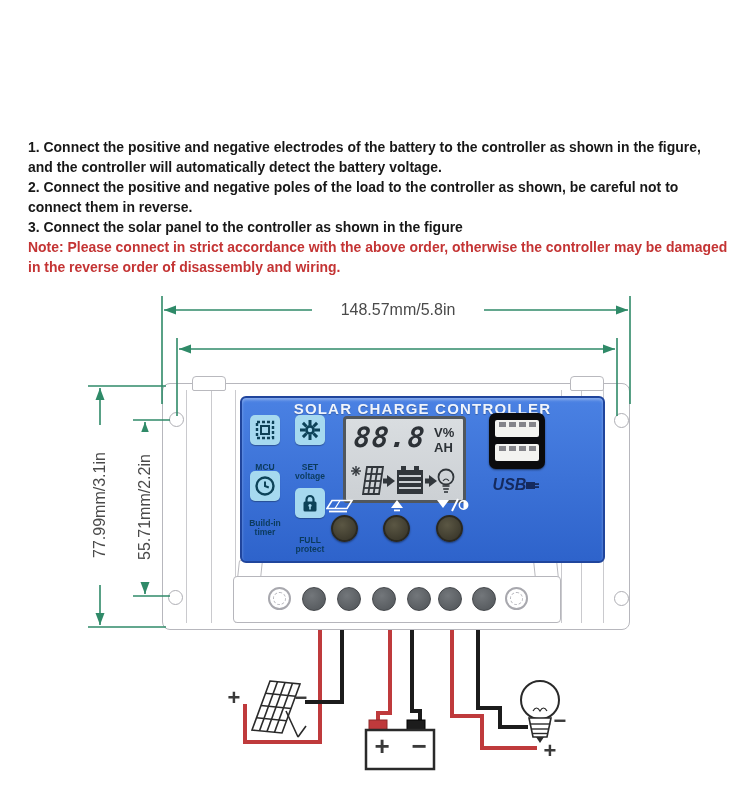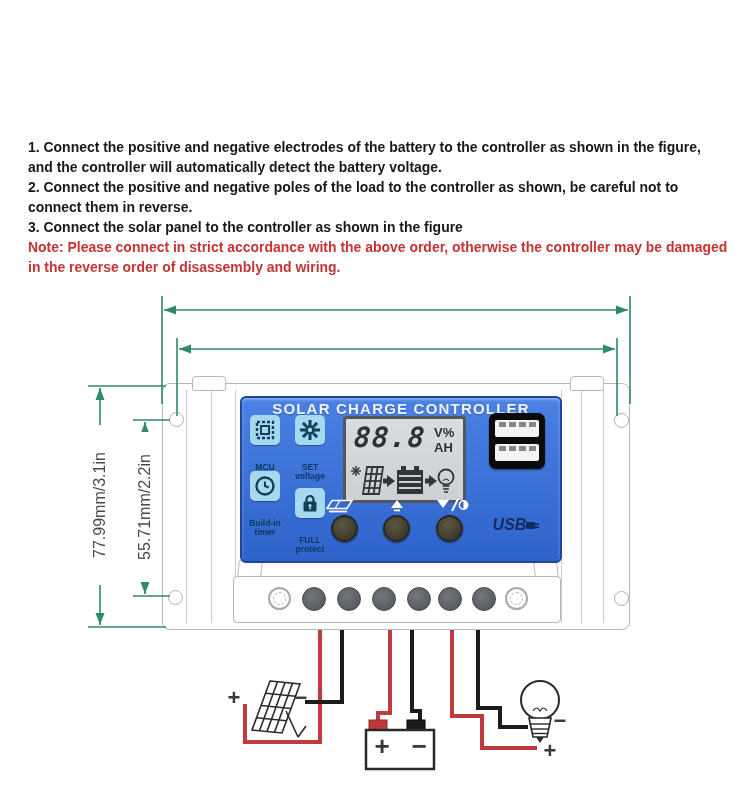--- a/index.html
+++ b/index.html
@@ -28,21 +28,21 @@
   .ridge{position:absolute;top:6px;height:233px;width:0;border-left:1.5px solid #cacace;}
   .hole{position:absolute;width:13px;height:13px;border:1.5px solid #aeaeb4;border-radius:50%;background:#fff;}
   .toptab{position:absolute;top:-8px;width:32px;height:13px;background:#fff;border:1.5px solid #b9b9be;
           border-radius:4px 4px 2px 2px;}
   .bottab{position:absolute;top:176px;width:22px;height:17px;background:#fff;border:1.5px solid #b9b9be;
           border-radius:2px;}
 
   
   #panel{position:absolute;left:77px;top:12px;width:318px;height:163px;border-radius:6px;
          background:linear-gradient(180deg,#4a81e3 0%,#2e63cb 100%);border:2px solid #20459c;
-         box-shadow:inset 0 2px 3px rgba(255,255,255,.35);}
+         box-shadow:inset 0 2px 3px rgba(255,255,255,.35);padding-left:43px;}
   #panel-title{position:absolute;left:0;top:2px;width:100%;text-align:center;color:#eff4fc;
                font-size:15px;font-weight:bold;letter-spacing:1.2px;text-shadow:0 1px 1px rgba(0,0,0,.25);
                white-space:nowrap;}
   .badge{position:absolute;width:46px;display:flex;flex-direction:column;align-items:center;}
   .badge-icon{width:30px;height:30px;background:#a6d9ef;border-radius:5px;display:flex;
               align-items:center;justify-content:center;box-shadow:0 1px 1px rgba(0,0,0,.3);}
   .badge-label{margin-top:18px;font-size:8.5px;font-weight:bold;line-height:1.1;color:#0b3a5c;text-align:center;}
 
   #lcd{position:absolute;left:101px;top:18px;width:123px;height:87px;border:3px solid #51575d;border-radius:4px;
        background:linear-gradient(180deg,#d9dde0,#ccd0d4);box-sizing:border-box;}
@@ -53,21 +53,21 @@
   .panel-btn{position:absolute;top:117px;width:27px;height:27px;border-radius:50%;
              background:radial-gradient(circle at 40% 35%,#5b5744,#3d3a2d 75%);
              border:2px solid #2a2820;box-shadow:0 1px 2px rgba(0,0,0,.45);box-sizing:border-box;}
 
   #usb-block{position:absolute;left:247px;top:15px;width:56px;height:56px;background:#0b0b0d;
              border-radius:7px;box-shadow:0 1px 2px rgba(0,0,0,.5);}
   .usb-port{position:absolute;left:6px;width:44px;height:17px;background:#f3f3f0;border-radius:2px;}
   .usb-pads{display:flex;gap:3px;justify-content:center;margin-top:2px;}
   .usb-pads span{display:block;width:7px;height:5px;background:#85858a;}
   #usb-logo{position:absolute;left:244px;top:78px;width:62px;text-align:center;color:#152a5e;
-            font-size:16px;font-weight:bold;font-style:italic;white-space:nowrap;margin-top:40px;}
+            font-size:16px;font-weight:bold;font-style:italic;white-space:nowrap;}
 
   
   #strip{position:absolute;left:70px;top:192px;width:328px;height:47px;background:#fff;
          border:1.5px solid #b6b6bc;border-radius:4px;box-sizing:border-box;}
   .screw{position:absolute;top:10px;width:23px;height:23px;border:2px solid #a8a8ae;border-radius:50%;box-sizing:border-box;}
   .screw div{width:13px;height:13px;margin:3px;border:1.5px dashed #b4b4ba;border-radius:50%;box-sizing:border-box;}
   .terminal{position:absolute;top:10px;width:24px;height:24px;border-radius:50%;
             background:radial-gradient(circle at 40% 35%,#73777b,#585c60 75%);border:1px solid #45484c;box-sizing:border-box;}
 
   
@@ -345,16 +345,17 @@
       <polygon points="176,305.5 164,310 176,314.5"></polygon>
       <polygon points="616,305.5 628,310 616,314.5"></polygon>
       <polygon points="191,344.5 179,349 191,353.5"></polygon>
       <polygon points="603,344.5 615,349 603,353.5"></polygon>
       <polygon points="95.5,400 100,388 104.5,400"></polygon>
       <polygon points="95.5,613 100,625 104.5,613"></polygon>
       <polygon points="140.5,434 145,422 149.5,434"></polygon>
       <polygon points="140.5,582 145,594 149.5,582"></polygon>
     </g>
   </svg>
+  <div class="abs dimlabel" id="dim-w1">148.57mm/5.8in</div>
   <div class="abs dimlabel" id="dim-h1">77.99mm/3.1in</div>
   <div class="abs dimlabel" id="dim-h2">55.71mm/2.2in</div>
 
 </div>
 
 </body></html>

